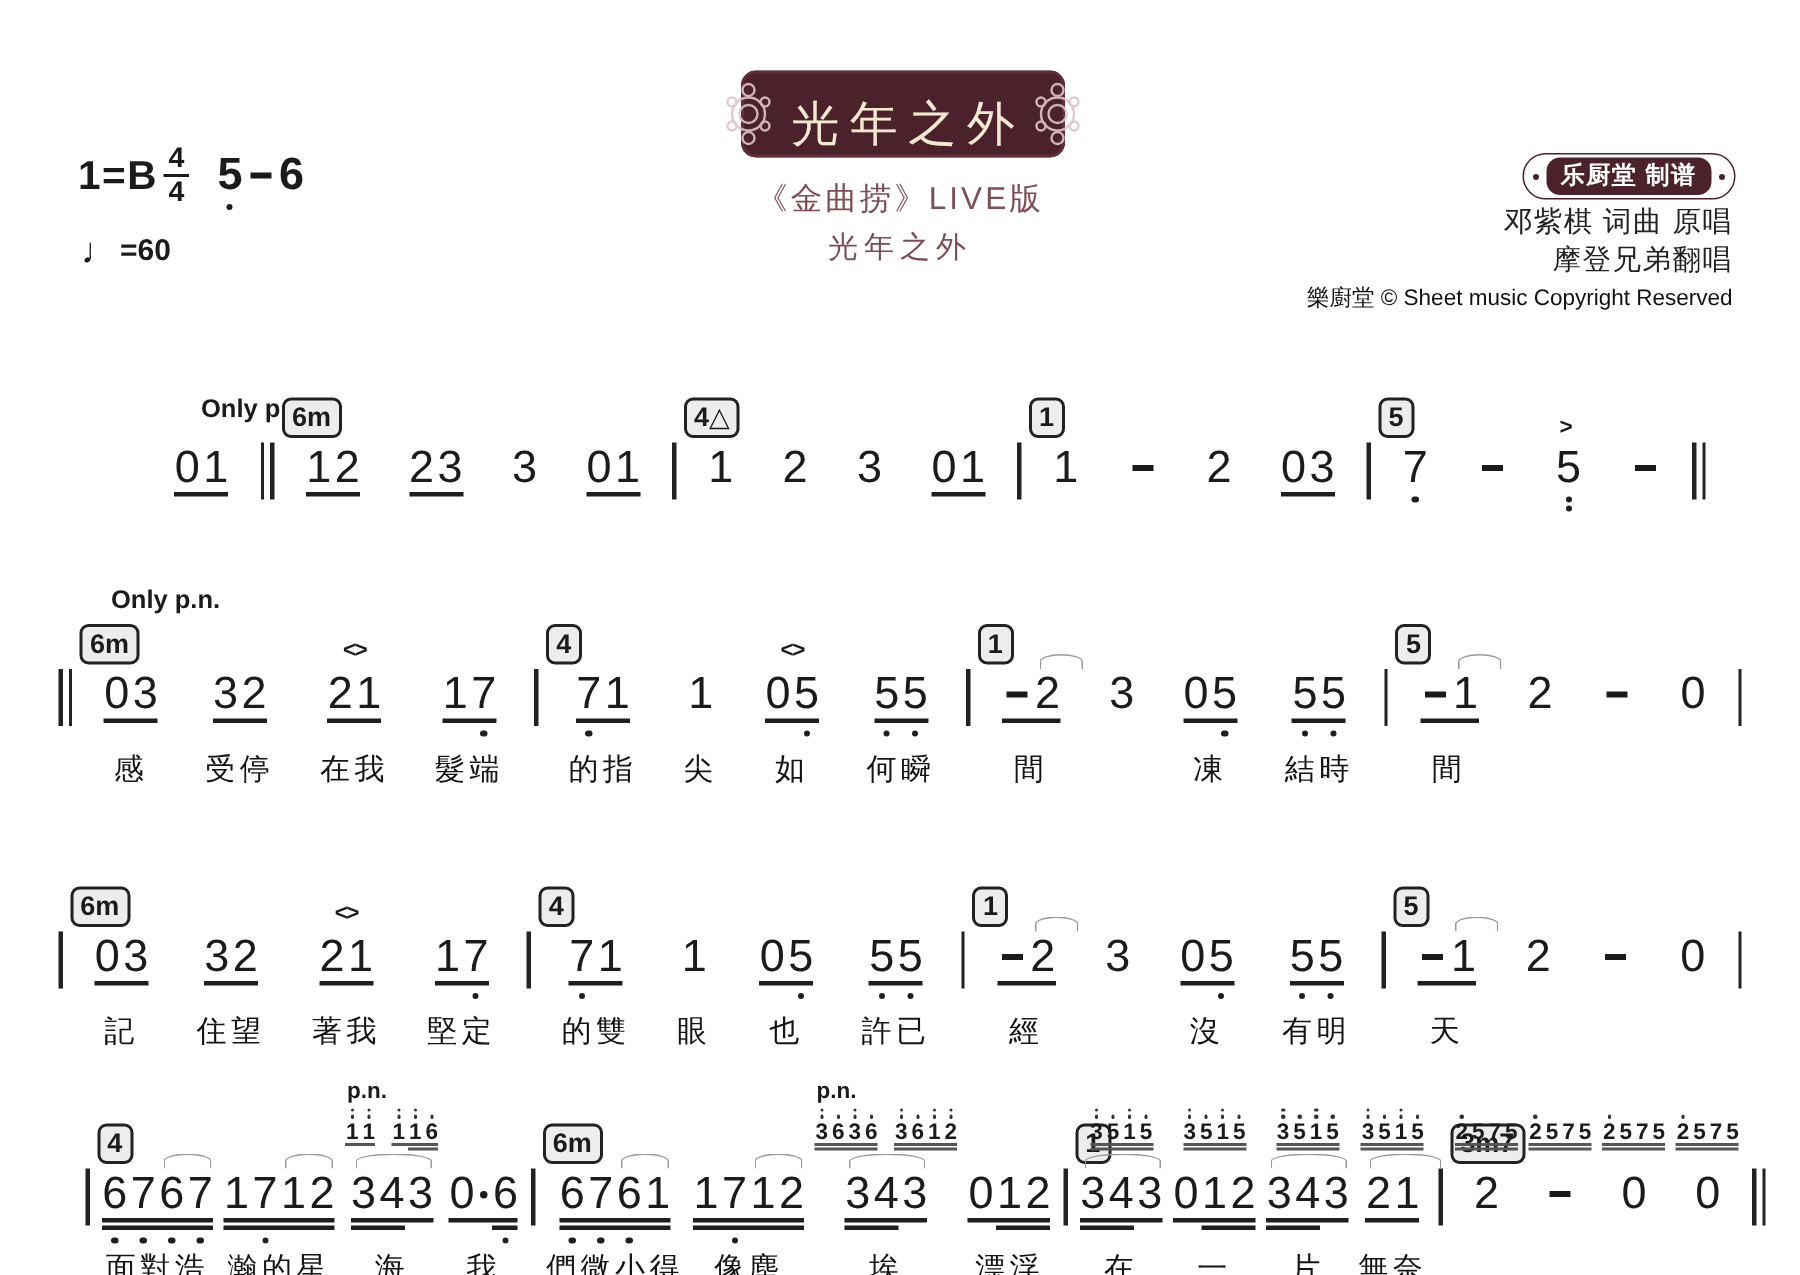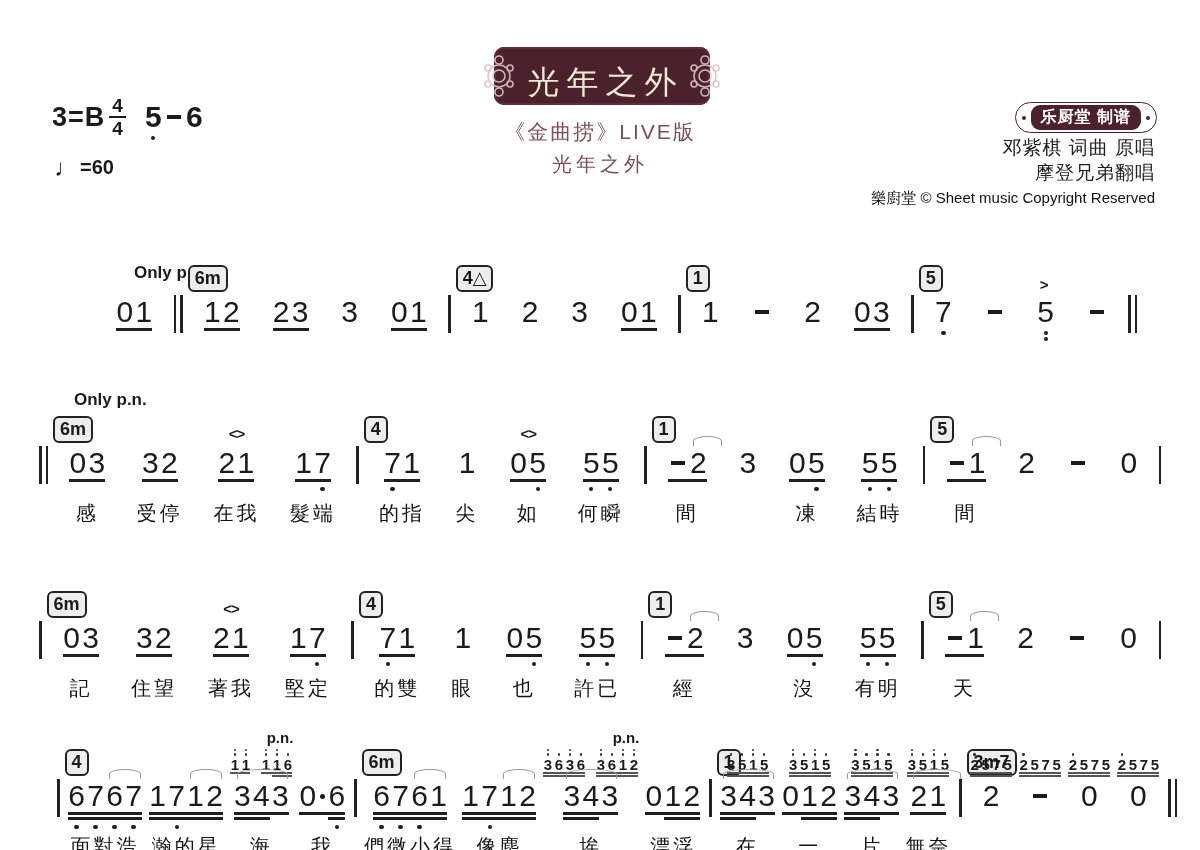--- a/index.html
+++ b/index.html
@@ -42,21 +42,21 @@
   .s3{left:52px;right:18px;top:695px;--anno:84px;}
   .syslabel{position:absolute;font-weight:bold;font-size:17px;}
   .s0 .syslabel{left:34px;top:8px;}
   .s1 .syslabel{left:40px;top:2px;}
 
   .grp{flex:1 0 auto;display:flex;flex-direction:column;align-items:center;position:relative;padding:0 2px;}
   .anno{height:var(--anno);position:relative;width:100%;display:flex;flex-direction:column;justify-content:flex-end;align-items:center;}
   .chord{position:absolute;left:-2px;bottom:3px;border:2px solid #222;border-radius:6px;background:#ededed;
     padding:0 5px;font-weight:bold;font-size:18px;line-height:23px;white-space:nowrap;}
   .mark{font-weight:bold;font-size:15px;letter-spacing:-1px;margin-bottom:4px;}
-  .cuewrap{display:flex;flex-direction:column;align-items:flex-end;margin-bottom:0;}
+  .cuewrap{display:flex;flex-direction:column;align-items:flex-start;margin-bottom:10px;}
   .pn{font-weight:bold;font-size:15px;margin:0 0 2px 2px;}
   .cuerow{display:flex;gap:9px;}
   .cuegrp{position:relative;display:flex;padding:9px 0 7px;}
   .ctk{width:11px;font-size:15px;line-height:15px;text-align:center;position:relative;font-weight:bold;}
   .cbeam{position:absolute;height:1.6px;background:#555;}
   .cda{position:absolute;width:2.6px;height:2.6px;border-radius:50%;background:#333;left:50%;margin-left:-1.3px;}
 
   .drow{display:flex;position:relative;}
   .tk{width:19px;height:34px;font-size:30px;line-height:34px;text-align:center;position:relative;}
   .tk-dash{display:flex;align-items:center;justify-content:center;width:22px;}
@@ -69,21 +69,21 @@
   .slur{position:absolute;height:9px;border:1.6px solid #999;border-bottom:none;border-radius:100% 100% 0 0;top:-10px;}
   .ly{margin-top:20px;font-size:20px;height:26px;line-height:26px;letter-spacing:3px;white-space:nowrap;color:#141414;}
 
   .barwrap{flex:0 0 auto;display:flex;gap:4px;margin:var(--anno) 5px 0;}
   .barline{width:2.5px;height:38px;background:#222;}
 </style>
 </head>
 <body>
 
 <div class="keyblock">
-  <span class="keylabel">3=B</span>
+  <span class="keylabel">1=B</span>
   <span class="frac">
     <span class="num">4</span>
     <span class="den">4</span>
   </span>
   <span class="intro-notes" id="intro-notes">
       <div class="drow">
         <div class="tk">5<div class="db" style="top: 36px;"></div></div>
         <div class="tk tk-dash">
           <div class="dashbar"></div>
         </div>

